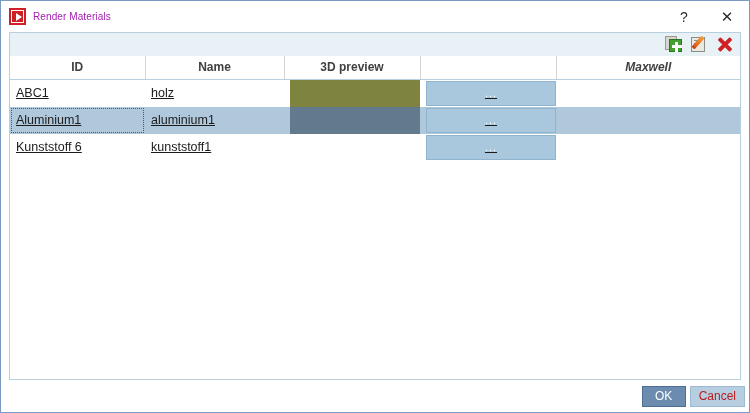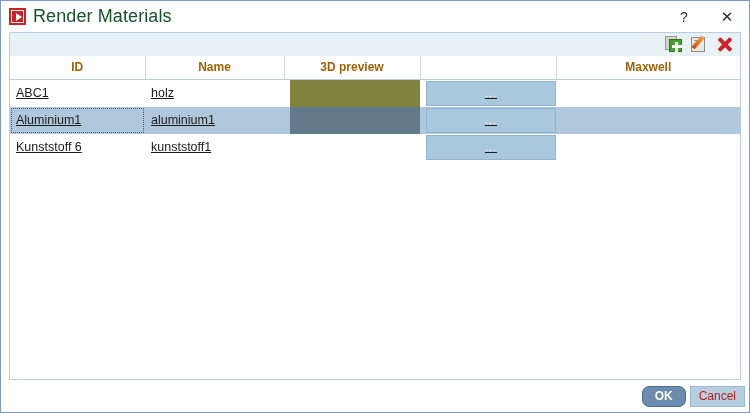--- a/index.html
+++ b/index.html
@@ -39,21 +39,21 @@
     background: #cf2026;
   }
   .app-icon::after {
     content: ""; position: absolute;
     left: 5px; top: 3px;
     border-left: 6px solid #ffffff;
     border-top: 4px solid transparent;
     border-bottom: 4px solid transparent;
   }
   .title-text {
-    font-size: 18px; color: #14532d;
+    font-size: 10px; color: #a21caf;
     letter-spacing: .1px;
   }
   .title-buttons {
     position: absolute; right: 0; top: 0;
     height: 31px; display: flex; align-items: center;
   }
   .tb-btn {
     width: 42px; height: 31px;
     display: flex; align-items: center; justify-content: center;
     font-size: 14px; color: #2b2b2b;
@@ -129,29 +129,29 @@
     margin: 0 8px;
     border: 1px solid #b8cfe0;
     border-top: none;
     background: #ffffff;
     overflow: hidden;
     position: relative;
   }
   table.grid { width: 100%; border-collapse: collapse; table-layout: fixed; }
   table.grid th {
     height: 23px;
-    font-size: 12px; font-weight: bold; color: #a16207;
+    font-size: 12px; font-weight: bold; color: #404040;
     background: #ffffff;
     border-bottom: 1px solid #b8cfe0;
     border-right: 1px solid #d4d4d4;
     text-align: center;
     vertical-align: middle;
     font-family: "Liberation Sans", sans-serif;
   }
-  table.grid th:last-child { border-right: none; }
+  table.grid th:last-child { border-right: none; font-style: italic; }
   table.grid td {
     height: 27px;
     font-size: 12.5px; color: #1b1b1b;
     padding: 0 0 0 6px;
     vertical-align: middle;
     background: #ffffff;
     border: none;
     font-family: "Liberation Sans", sans-serif;
     text-decoration: underline;
   }
@@ -191,21 +191,21 @@
   .btn {
     height: 21px; min-width: 44px;
     padding: 0 8px;
     font-size: 12px;
     border: 1px solid #6f8fb0;
     color: #ffffff;
     display: flex; align-items: center; justify-content: center;
     cursor: default;
     font-family: "Liberation Sans", sans-serif;
   }
-  .btn-ok     { background: #6b8cae; border-color: #4b6f94; font-weight: bold; border-radius: 7px; }
+  .btn-ok     { background: #6b8cae; border-color: #4b6f94; font-weight: normal; }
   .btn-cancel { background: #b7cee0; border-color: #9bbad2; color: #b91c1c; }
 </style>
 </head>
 <body>
 
 <div class="dialog">
 
   <div class="titlebar">
     <div class="app-icon"></div>
     <div class="title-text">Render Materials</div>

